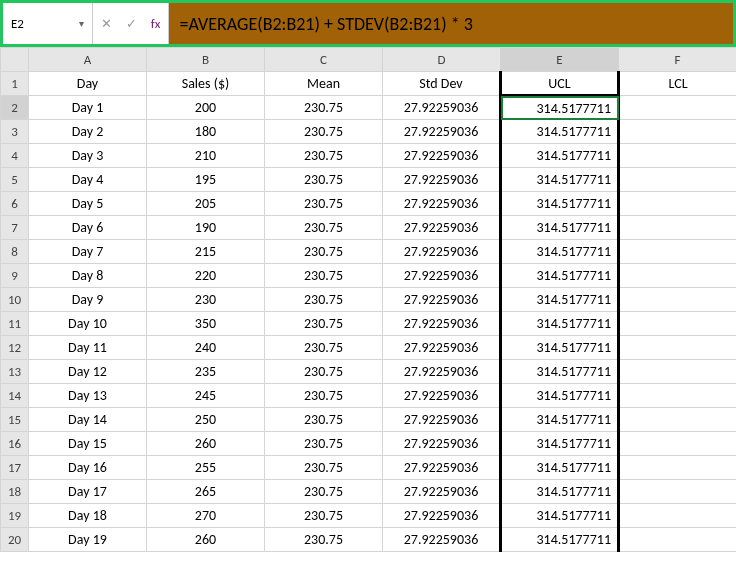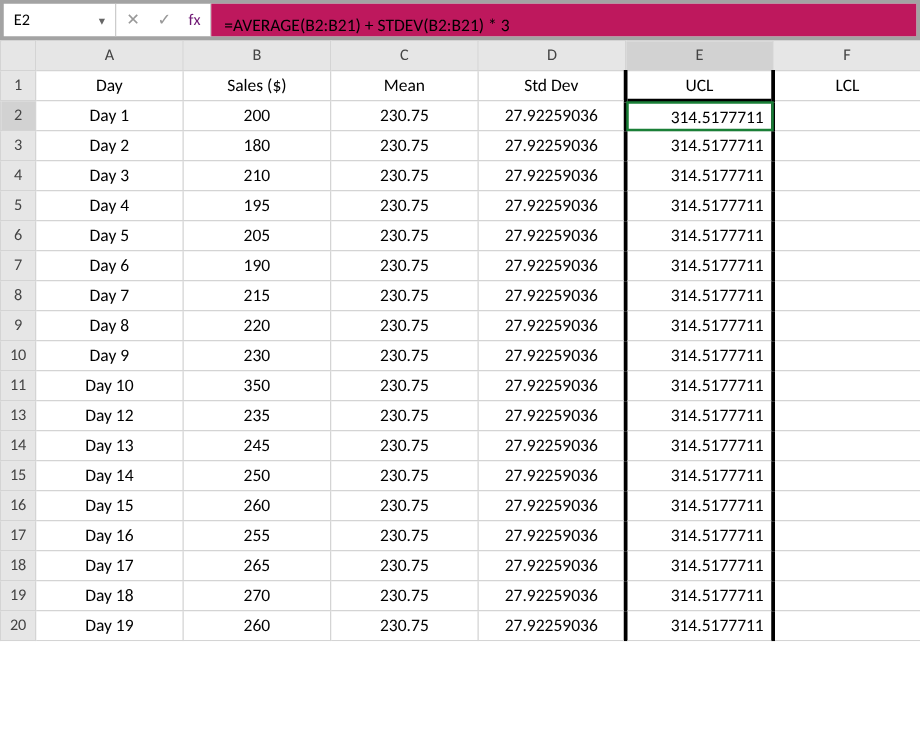--- a/index.html
+++ b/index.html
@@ -7,22 +7,22 @@
     font-family: Calibri, 'Segoe UI', Arial, sans-serif;
     font-size: 14px;
     background: #fff;
     color: #000;
     width: 736px;
     overflow: hidden;
   }
   .formula-bar {
     display: flex;
     align-items: center;
-    height: 32px;
-    border: 3px solid #a3a3a3;
+    height: 47px;
+    border: 3px solid #22c55e;
     background: #fff;
   }
   .name-box {
     width: 90px;
     padding: 0 8px;
     font-size: 13px;
     display: flex;
     align-items: center;
     justify-content: space-between;
     border-right: 1px solid #ccc;
@@ -41,25 +41,25 @@
     font-size: 13px;
     border-right: 1px solid #ccc;
     height: 100%;
   }
   .fx {
     color: #701a75;
   }
   .formula-input {
     flex: 1;
     padding: 0 10px;
-    font-size: 14px;
+    font-size: 18px;
     height: 100%;
     display: flex;
-    align-items: flex-end;
-    background: #be185d;
+    align-items: center;
+    background: #a16207;
   }
   .sheet {
     border-collapse: collapse;
     table-layout: fixed;
     width: 736px;
   }
   .sheet td, .sheet th {
     border: 1px solid #d4d4d4;
     height: 24px;
     padding: 0 6px;
@@ -241,20 +241,29 @@
       <tr>
         <td class="rowhead">11</td>
         <td class="c-center">Day 10</td>
         <td class="c-center">350</td>
         <td class="c-center">230.75</td>
         <td class="c-center">27.92259036</td>
         <td class="c-right hb-left hb-right">314.5177711</td>
         <td class=""></td>
       </tr>
       <tr>
+        <td class="rowhead">12</td>
+        <td class="c-center">Day 11</td>
+        <td class="c-center">240</td>
+        <td class="c-center">230.75</td>
+        <td class="c-center">27.92259036</td>
+        <td class="c-right hb-left hb-right">314.5177711</td>
+        <td class=""></td>
+      </tr>
+      <tr>
         <td class="rowhead">13</td>
         <td class="c-center">Day 12</td>
         <td class="c-center">235</td>
         <td class="c-center">230.75</td>
         <td class="c-center">27.92259036</td>
         <td class="c-right hb-left hb-right">314.5177711</td>
         <td class=""></td>
       </tr>
       <tr>
         <td class="rowhead">14</td>

